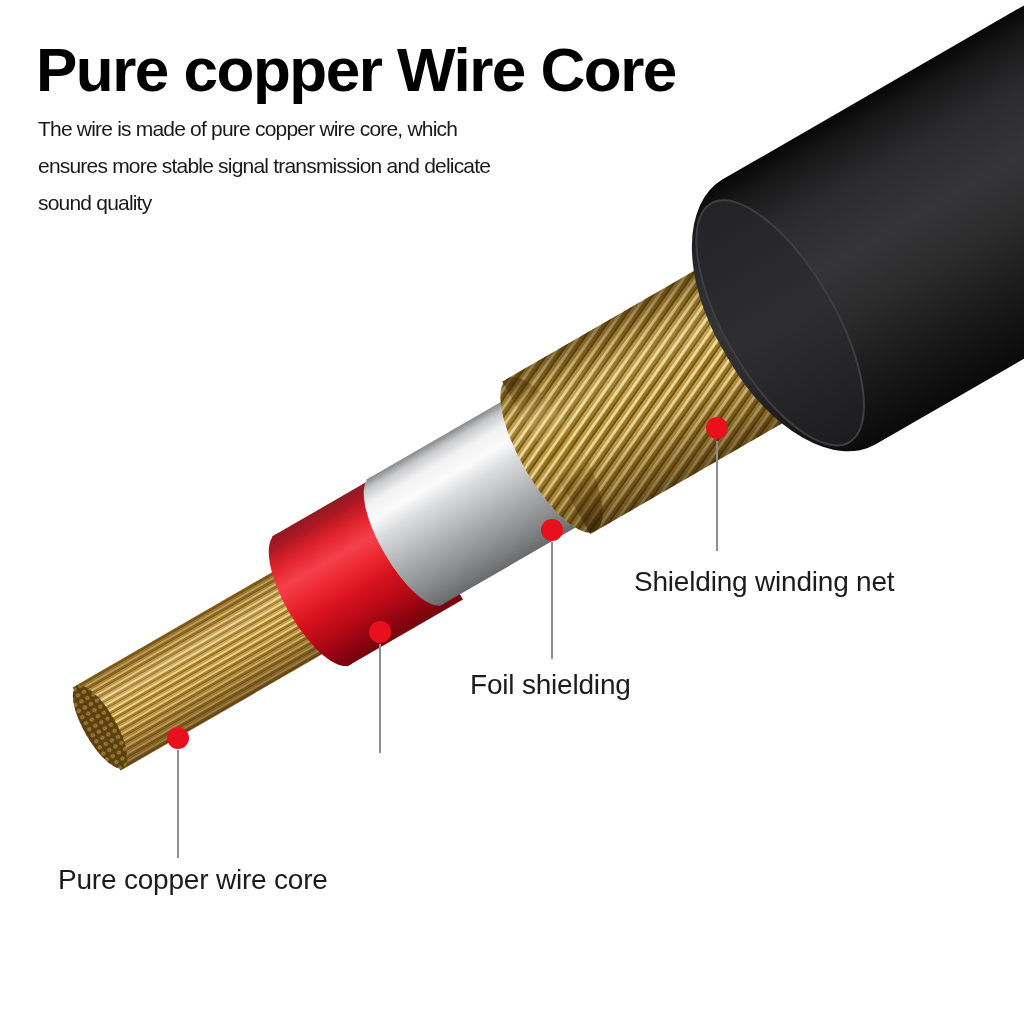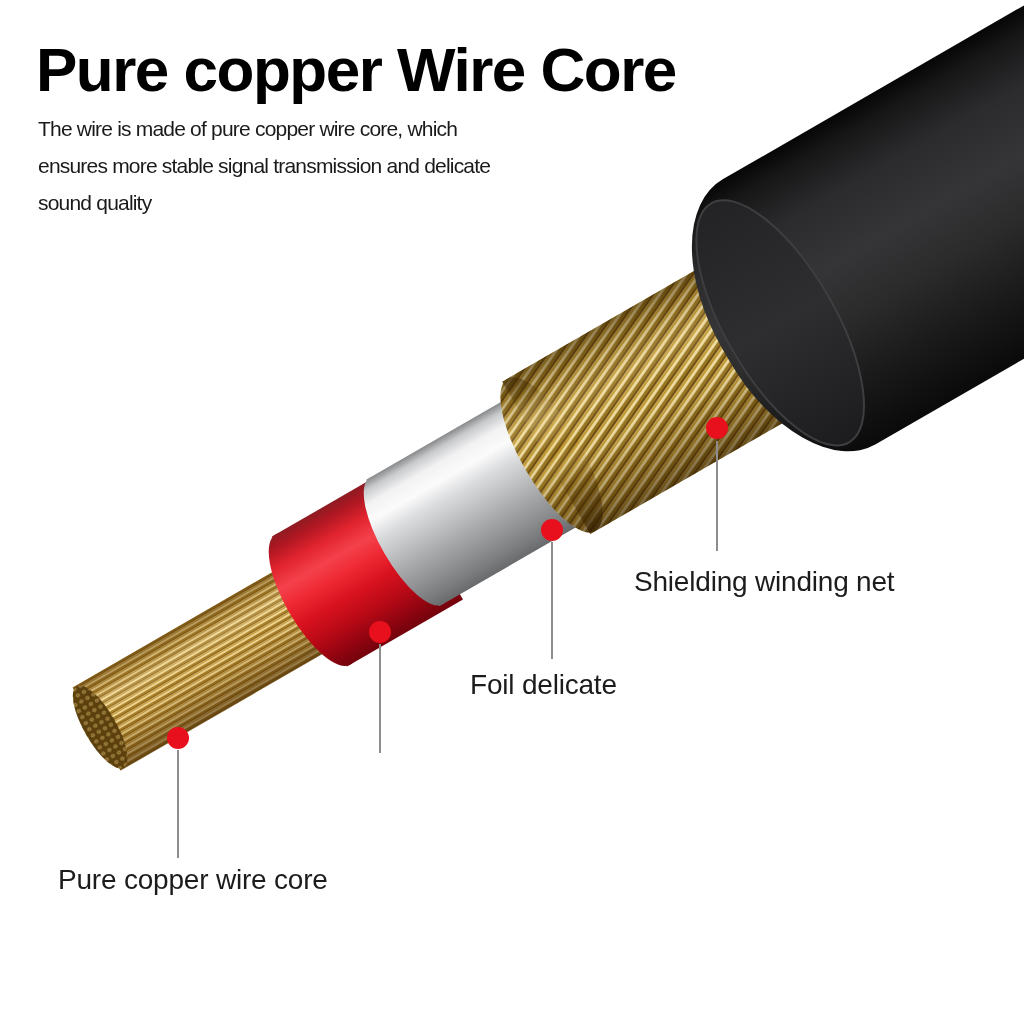--- a/index.html
+++ b/index.html
@@ -174,21 +174,21 @@
   <div class="page-subtitle">The wire is made of pure copper wire core, which
 ensures more stable signal transmission and delicate
 sound quality</div>
 
   <div class="callout-dot" id="dot-winding"></div>
   <div class="callout-line" id="line-winding"></div>
   <div class="callout-label" id="label-winding">Shielding winding net</div>
 
   <div class="callout-dot" id="dot-foil"></div>
   <div class="callout-line" id="line-foil"></div>
-  <div class="callout-label" id="label-foil">Foil delicate</div>
+  <div class="callout-label" id="label-foil">Foil shielding</div>
 
   <div class="callout-dot" id="dot-pvc"></div>
   <div class="callout-line" id="line-pvc"></div>
 
   <div class="callout-dot" id="dot-copper"></div>
   <div class="callout-line" id="line-copper"></div>
   <div class="callout-label" id="label-copper">Pure copper wire core</div>
 
 </div>
 

